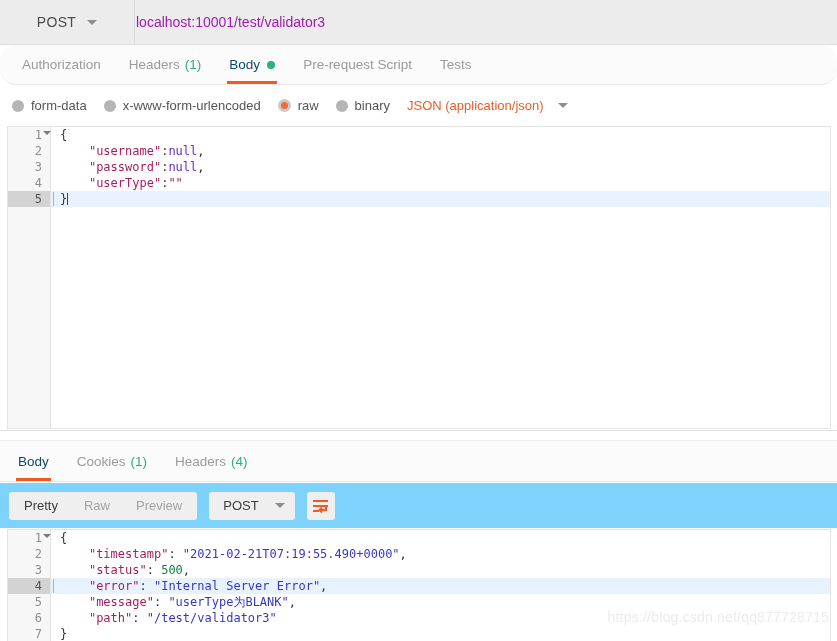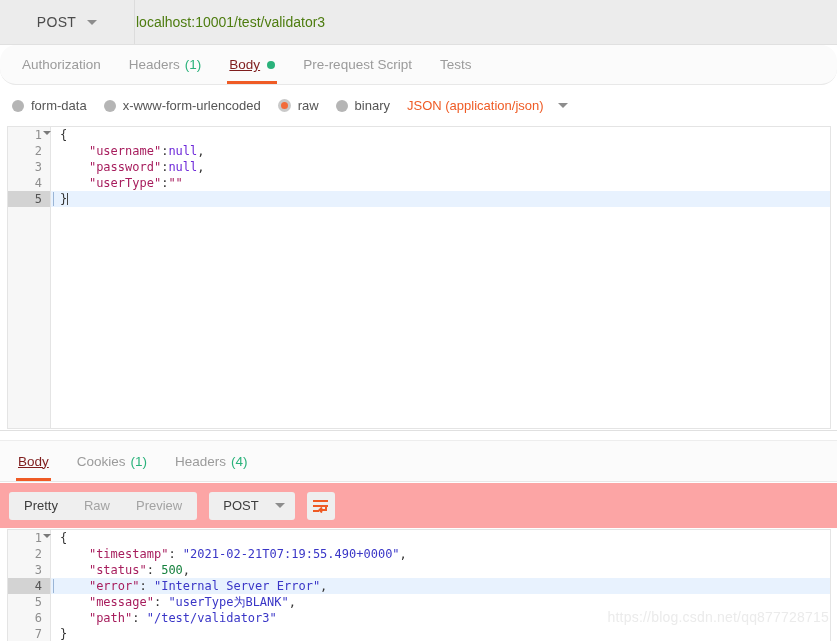--- a/index.html
+++ b/index.html
@@ -37,21 +37,21 @@
     width: 0; height: 0; margin-left: 11px;
     border-left: 5px solid transparent;
     border-right: 5px solid transparent;
     border-top: 5px solid #8d8d8d;
   }
   .url-input {
     position: absolute; left: 122px; top: 0;
     width: 715px; height: 44px;
     display: flex; align-items: center;
     padding-left: 14px; box-sizing: border-box;
-    font-size: 14px; color: #4d7c0f;
+    font-size: 14px; color: #a21caf;
     cursor: text;
     border-radius: 11px;
   }
 
   
   .req-tabs {
     position: absolute; left: 0; top: 45px;
     width: 837px; height: 40px;
     background: #fbfbfb;
     border-bottom: 1px solid #e8e8e8;
@@ -63,21 +63,21 @@
   .tab {
     position: relative;
     height: 39px;
     display: flex; align-items: center;
     padding: 0 14px;
     font-size: 13.5px;
     color: #9b9b9b;
     cursor: pointer;
     white-space: nowrap;
   }
-  .tab.active { color: #7f1d1d; text-decoration: underline; }
+  .tab.active { color: #0c4a6e; }
   .tab.active::after {
     content: ""; position: absolute;
     left: 12px; right: 12px; bottom: 0;
     height: 3px; background: #ef5b25;
   }
   .tab .count { color: #2ab27b; margin-left: 5px; }
   .green-dot {
     width: 8px; height: 8px; border-radius: 50%;
     background: #2ab27b; margin-left: 7px;
   }
@@ -190,21 +190,21 @@
     border-bottom: 1px solid #e8e8e8;
     box-sizing: border-box;
     display: flex; align-items: flex-end;
     padding-left: 4px;
   }
   .res-tabs .tab { height: 40px; }
 
   .res-toolbar {
     position: absolute; left: 0; top: 483px;
     width: 837px; height: 45px;
-    background: #fca5a5;
+    background: #7dd3fc;
     display: flex; align-items: center;
     padding-left: 9px; box-sizing: border-box;
   }
   .seg {
     display: flex; align-items: center;
     background: #efefef; border-radius: 3px;
     height: 28px; padding: 0 2px;
   }
   .seg-item {
     height: 24px; display: flex; align-items: center;

